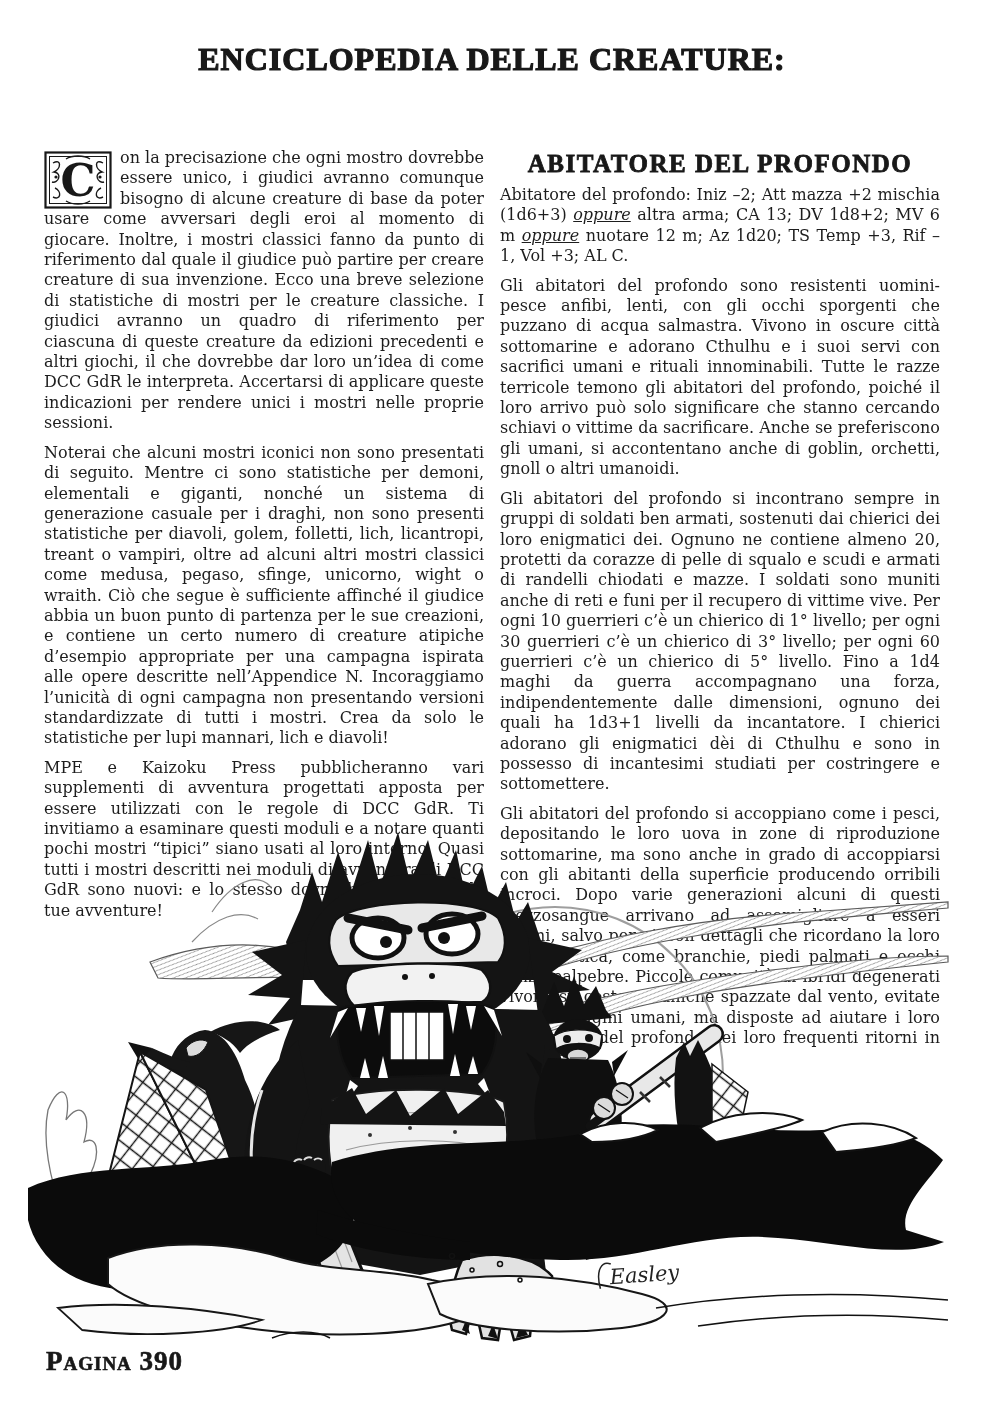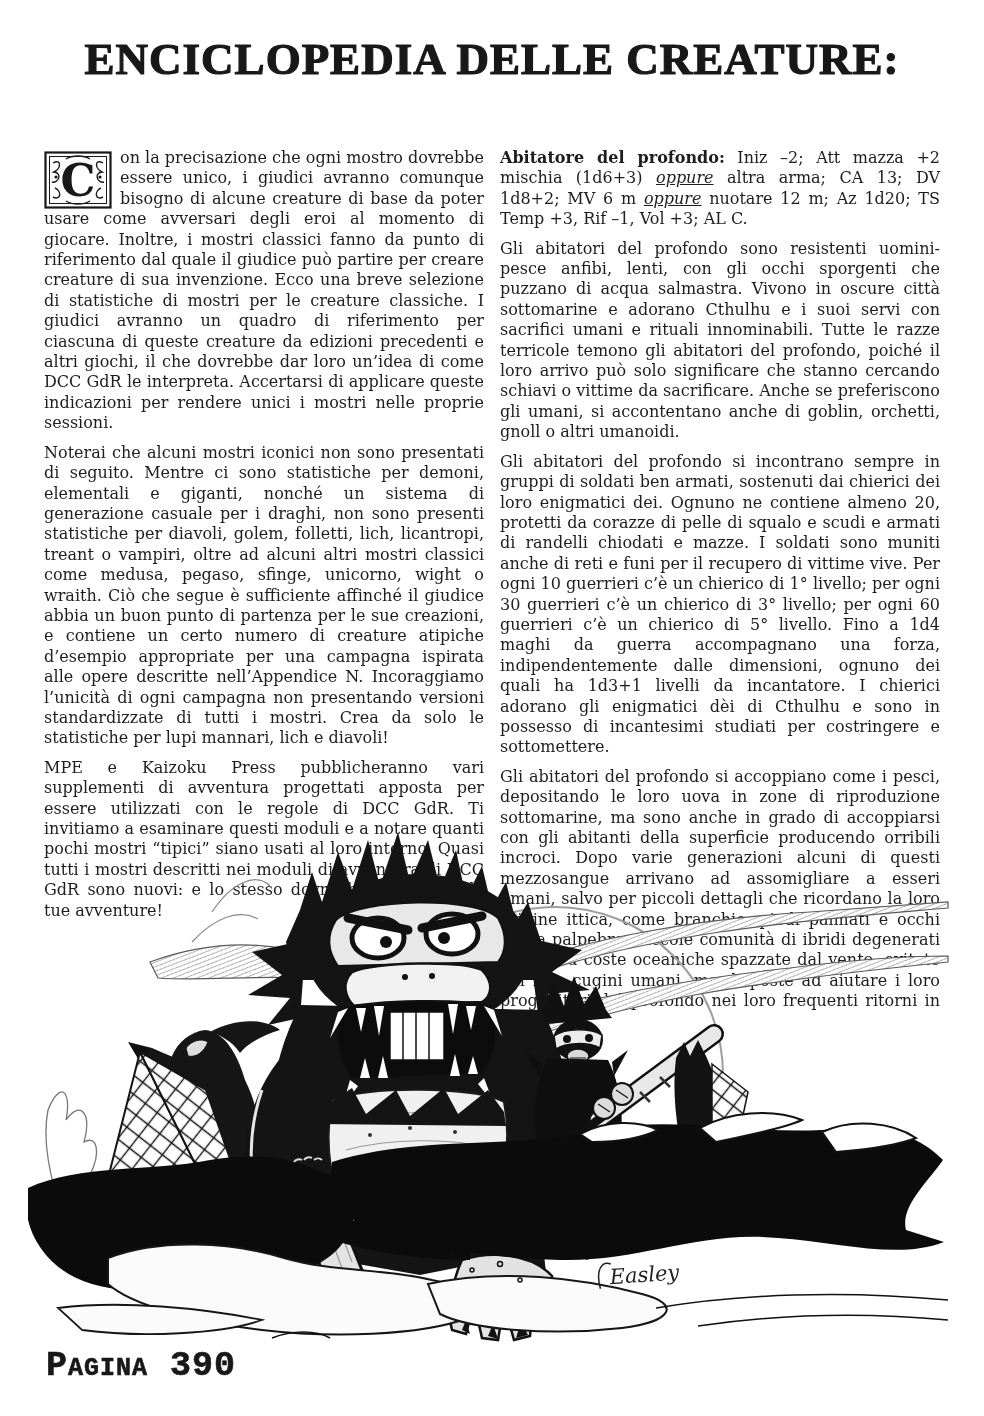--- a/index.html
+++ b/index.html
@@ -5,48 +5,48 @@
   html,body{margin:0;padding:0;}
   body{background:#e8e8e8;}
   .page{
     position:relative;width:984px;height:1416px;margin:0 auto;
     background:#ffffff;overflow:hidden;
     font-family:"DejaVu Serif","Liberation Serif",serif;color:#1d1d1d;
   }
   .title{
     margin-top:34px;text-align:center;
     font-family:"Liberation Serif",serif;font-weight:700;
-    font-size:45px;line-height:51px;letter-spacing:1px;color:#181818;
+    font-size:32px;line-height:51px;letter-spacing:1px;color:#181818;
     -webkit-text-stroke:1.2px #181818;
   }
   .columns{
     position:absolute;left:44px;top:148px;width:896px;
     display:flex;gap:16px;align-items:flex-start;
   }
   .col{width:440px;}
   .col p{
     margin:0 0 9px 0;font-size:16px;line-height:20.4px;
     text-align:justify;hyphens:auto;
   }
   .dropcap-box{
     float:left;width:68px;height:58px;margin:3px 8px 0 0;
   }
   .sec-heading{
     margin:2px 0 7px 0;text-align:center;
     font-family:"Liberation Serif",serif;font-weight:700;
     font-size:25px;letter-spacing:1.5px;color:#181818;
     -webkit-text-stroke:0.8px #181818;
   }
-  .stat b{font-weight:700;}
+  .stat b{font-weight:400;}
   .stat i{font-style:italic;text-decoration:underline;}
   .illus{position:absolute;left:0;top:790px;width:984px;height:560px;}
   .footer{
     position:absolute;left:46px;top:1346px;
-    font-family:Liberation Mono, monospace;font-weight:700;
-    font-variant:small-caps;font-size:35px;letter-spacing:1px;color:#181818;
+    font-family:Liberation Serif, serif;font-weight:700;
+    font-variant:small-caps;font-size:27px;letter-spacing:1px;color:#181818;
     -webkit-text-stroke:0.6px #181818;
   }
 </style>
 </head>
 <body>
 
 <div class="page">
 
   <div class="title">
     <div>ENCICLOPEDIA DELLE CREATURE:</div>
@@ -70,20 +70,21 @@
           <circle cx="12" cy="26" r="1.6" fill="#181818"></circle>
           <circle cx="56" cy="26" r="1.6" fill="#181818"></circle>
           <text x="34" y="45" text-anchor="middle" font-family="DejaVu Serif, serif" font-size="44" font-weight="bold" fill="#181818">C</text>
         </svg></span><span>on la precisazione che ogni mostro dovrebbe essere unico, i giudici avranno comunque bisogno di alcune creature di base da poter usare come avversari degli eroi al momento di giocare. Inoltre, i mostri classici fanno da punto di riferimento dal quale il giudice può partire per creare creature di sua invenzione. Ecco una breve selezione di statistiche di mostri per le creature classiche. I giudici avranno un quadro di riferimento per ciascuna di queste creature da edizioni precedenti e altri giochi, il che dovrebbe dar loro un’idea di come DCC GdR le interpreta. Accertarsi di applicare queste indicazioni per rendere unici i mostri nelle proprie sessioni.</span>
       </p>
       <p>Noterai che alcuni mostri iconici non sono presentati di seguito. Mentre ci sono statistiche per demoni, elementali e giganti, nonché un sistema di generazione casuale per i draghi, non sono presenti statistiche per diavoli, golem, folletti, lich, licantropi, treant o vampiri, oltre ad alcuni altri mostri classici come medusa, pegaso, sfinge, unicorno, wight o wraith. Ciò che segue è sufficiente affinché il giudice abbia un buon punto di partenza per le sue creazioni, e contiene un certo numero di creature atipiche d’esempio appropriate per una campagna ispirata alle opere descritte nell’Appendice N. Incoraggiamo l’unicità di ogni campagna non presentando versioni standardizzate di tutti i mostri. Crea da solo le statistiche per lupi mannari, lich e diavoli!</p>
       <p>MPE e Kaizoku Press pubblicheranno vari supplementi di avventura progettati apposta per essere utilizzati con le regole di DCC GdR. Ti invitiamo a esaminare questi moduli e a notare quanti pochi mostri “tipici” siano usati al loro interno. Quasi tutti i mostri descritti nei moduli di avventura di DCC GdR sono nuovi: e lo stesso dovrebbe valere per le tue avventure!</p>
     </div>
 
     <div class="col">
+      <div class="sec-heading">ABITATORE DEL PROFONDO</div>
       <p class="stat"><b>Abitatore del profondo:</b><span> Iniz –2; Att mazza +2 mischia (1d6+3) </span><i>oppure</i><span> altra arma; CA 13; DV 1d8+2; MV 6 m </span><i>oppure</i><span> nuotare 12 m; Az 1d20; TS Temp +3, Rif –1, Vol +3; AL C.</span></p>
       <p>Gli abitatori del profondo sono resistenti uomini-pesce anfibi, lenti, con gli occhi sporgenti che puzzano di acqua salmastra. Vivono in oscure città sottomarine e adorano Cthulhu e i suoi servi con sacrifici umani e rituali innominabili. Tutte le razze terricole temono gli abitatori del profondo, poiché il loro arrivo può solo significare che stanno cercando schiavi o vittime da sacrificare. Anche se preferiscono gli umani, si accontentano anche di goblin, orchetti, gnoll o altri umanoidi.</p>
       <p>Gli abitatori del profondo si incontrano sempre in gruppi di soldati ben armati, sostenuti dai chierici dei loro enigmatici dei. Ognuno ne contiene almeno 20, protetti da corazze di pelle di squalo e scudi e armati di randelli chiodati e mazze. I soldati sono muniti anche di reti e funi per il recupero di vittime vive. Per ogni 10 guerrieri c’è un chierico di 1° livello; per ogni 30 guerrieri c’è un chierico di 3° livello; per ogni 60 guerrieri c’è un chierico di 5° livello. Fino a 1d4 maghi da guerra accompagnano una forza, indipendentemente dalle dimensioni, ognuno dei quali ha 1d3+1 livelli da incantatore. I chierici adorano gli enigmatici dèi di Cthulhu e sono in possesso di incantesimi studiati per costringere e sottomettere.</p>
       <p>Gli abitatori del profondo si accoppiano come i pesci, depositando le loro uova in zone di riproduzione sottomarine, ma sono anche in grado di accoppiarsi con gli abitanti della superficie producendo orribili incroci. Dopo varie generazioni alcuni di questi mezzosangue arrivano ad assomigliare a esseri umani, salvo per piccoli dettagli che ricordano la loro origine ittica, come branchie, piedi palmati e occhi senza palpebre. Piccole comunità di ibridi degenerati vivono su coste oceaniche spazzate dal vento, evitate dai loro cugini umani, ma disposte ad aiutare i loro progenitori del profondo nei loro frequenti ritorni in superficie.</p>
     </div>
   </div>
 
   <svg class="illus" viewBox="0 0 984 560">
     <defs>
       <pattern id="hatch" width="6" height="6" patternUnits="userSpaceOnUse" patternTransform="rotate(24)">

